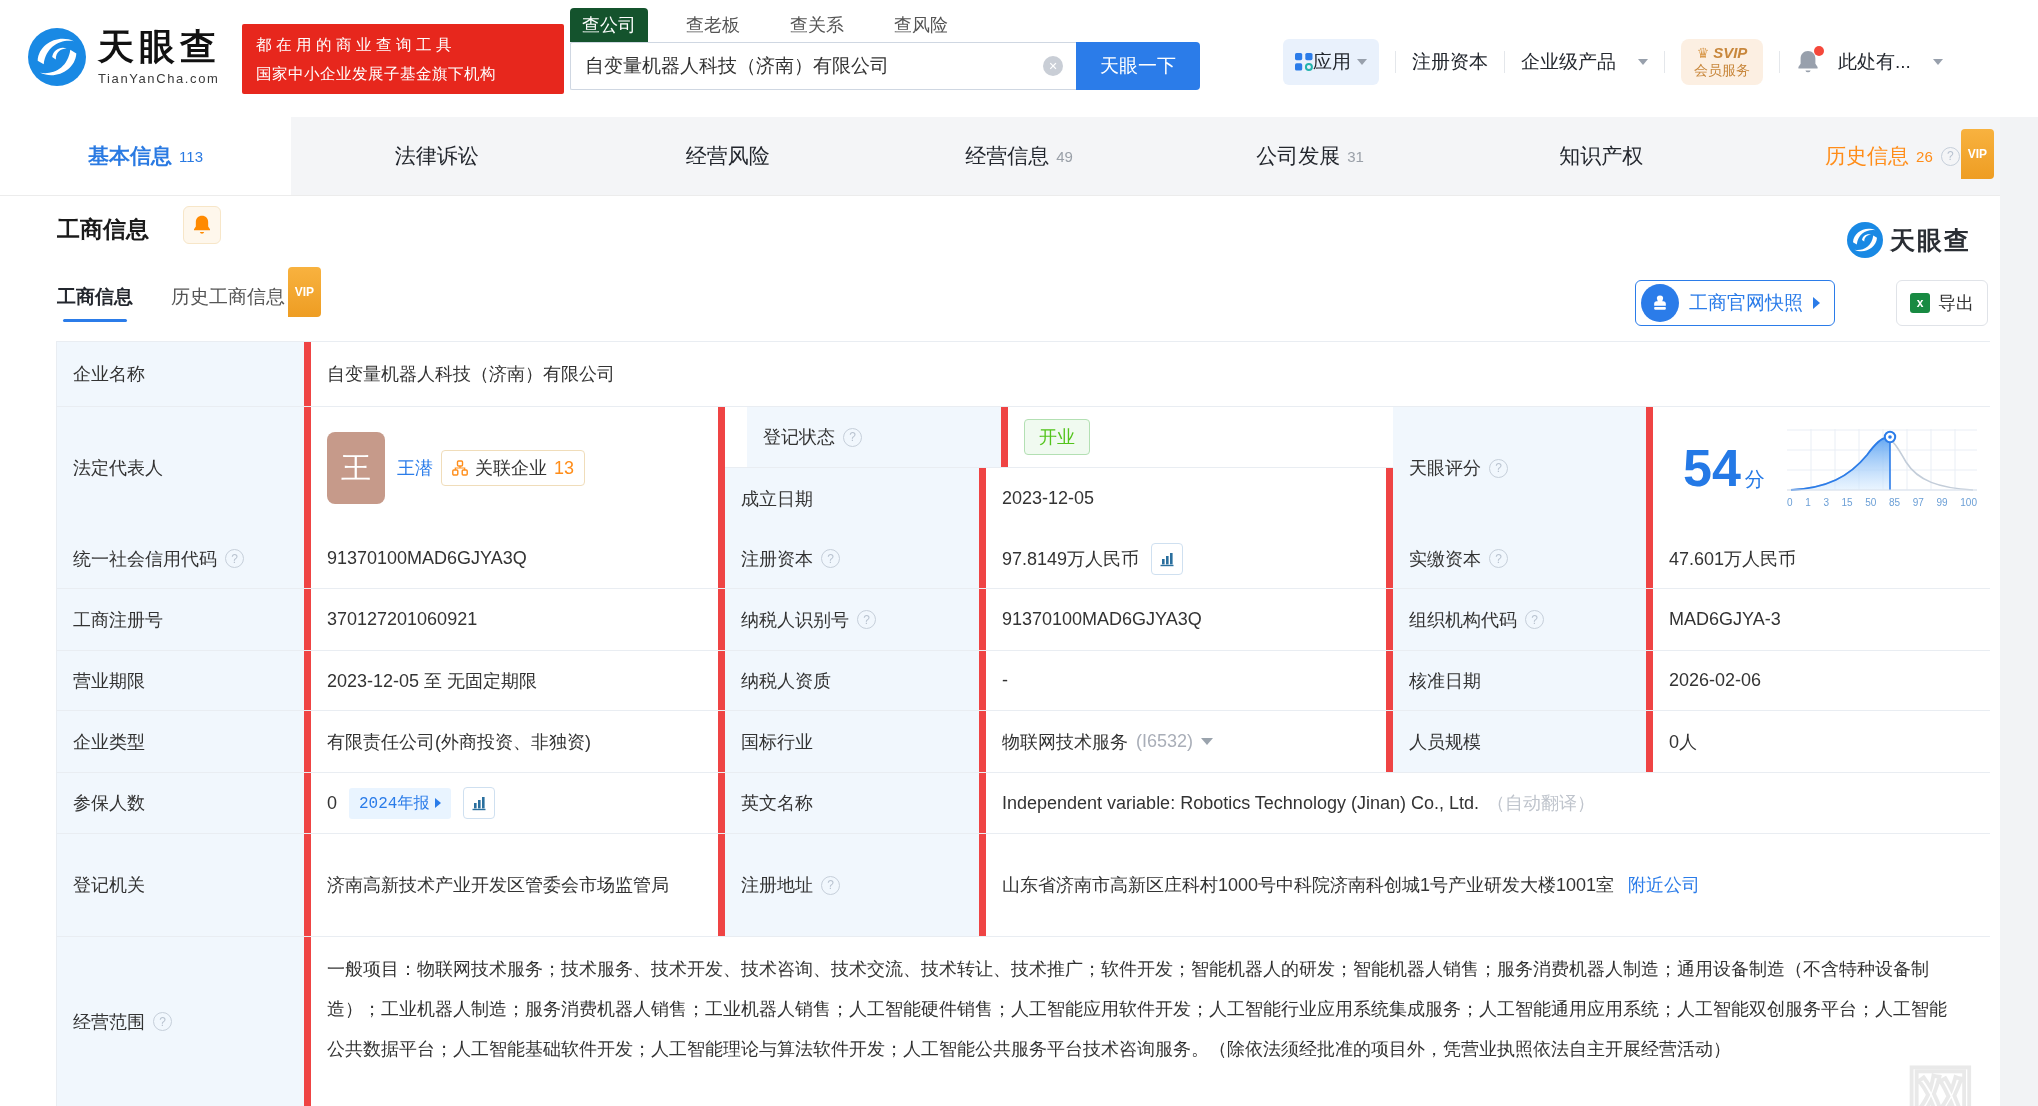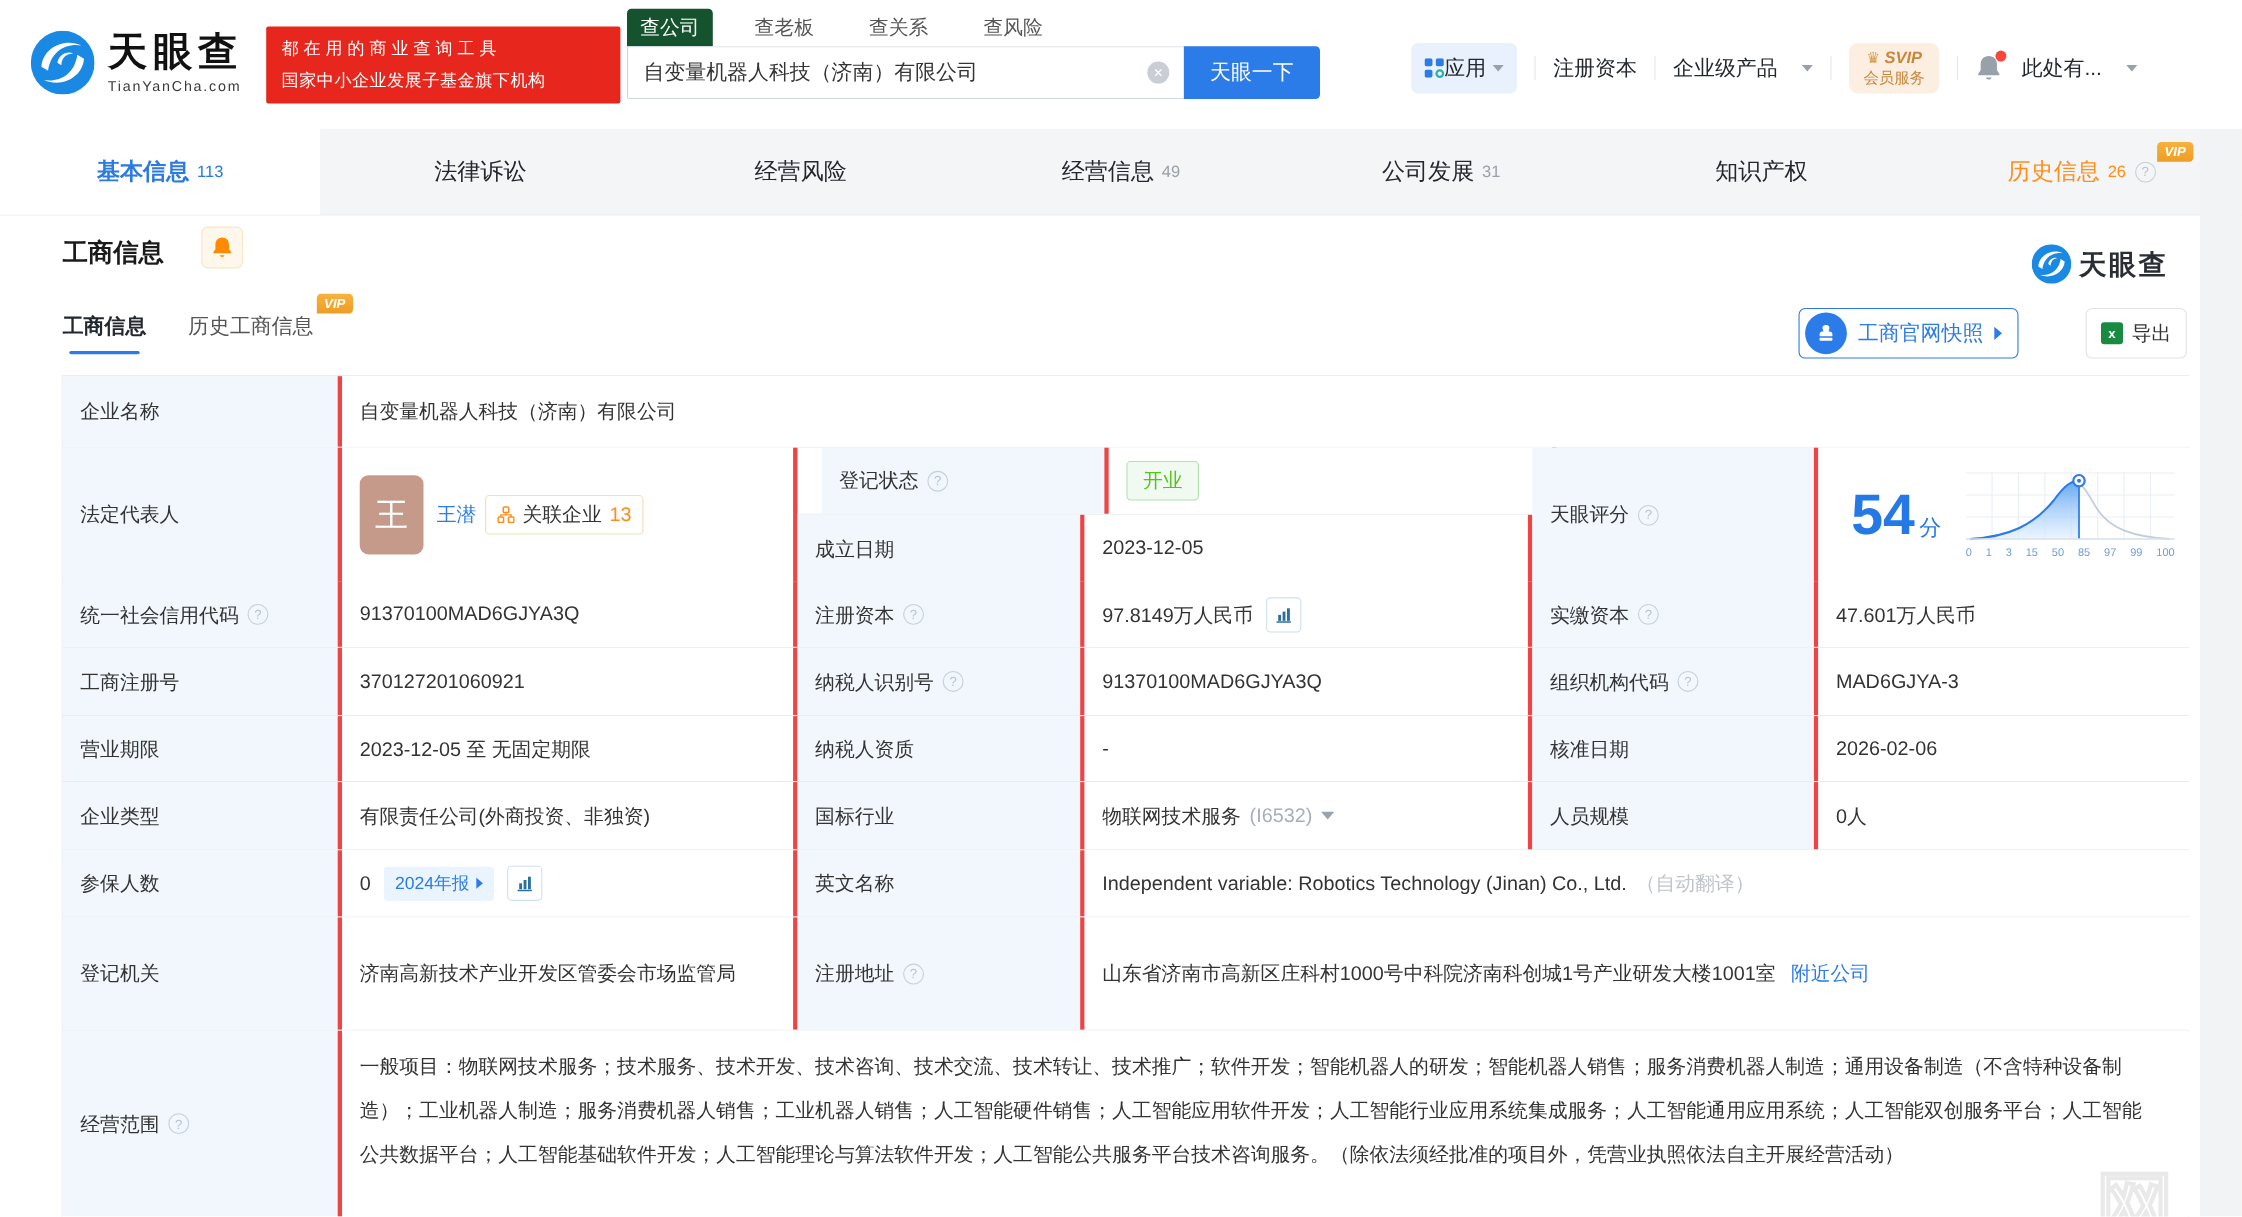--- a/index.html
+++ b/index.html
@@ -43,22 +43,22 @@
   .red-dot { position:absolute; right:-2px; top:-3px; width:10px; height:10px; border-radius:50%; background:#f5483b; }
 
   
   .tabbar { position:absolute; left:0; top:117px; width:2038px; height:79px; background:#f4f5f7; display:flex; border-bottom:1px solid #ececec; }
   .tb { width:291.15px; display:flex; align-items:center; justify-content:center; font-size:21px; color:#23272e; cursor:pointer; position:relative; }
   .tb.active { background:#fff; color:#2a7ae2; font-weight:bold; }
   .tb .cnt { font-size:15px; color:#9aa0a8; margin-left:7px; font-weight:normal; }
   .tb.active .cnt { color:#2a7ae2; }
   .tb.orange { color:#ff8d19; }
   .tb.orange .cnt { color:#ff8d19; }
-  .vip { background:linear-gradient(#f8b23f,#ee9d23); color:#fff; font-size:12px; font-weight:bold; font-style:italic;
-         padding:1px 7px; border-radius:4px 4px 4px 0; display:inline-block; line-height:16px; }
+  .vip { background:linear-gradient(#f8b23f,#ee9d23); color:#fff; font-size:12px; font-weight:bold; 
+         padding:17px 7px; border-radius:4px 4px 4px 0; display:inline-block; line-height:16px; }
   .tb .vip { position:absolute; top:12px; right:44px; }
   .help { width:19px; height:19px; border:1.5px solid #c6cfda; border-radius:50%; color:#b9c3d0; font-size:12px;
           display:inline-flex; align-items:center; justify-content:center; margin-left:8px; flex:none; cursor:pointer; }
   .help::after { content:"?"; }
 
   
   .card { position:absolute; left:0; top:196px; width:2000px; height:910px; background:#fff; }
   .gray-strip { position:absolute; left:2000px; top:117px; width:38px; height:989px; background:#f2f3f5; }
   .sec-title { position:absolute; left:57px; top:18px; font-size:23px; font-weight:bold; color:#1a1a1a; }
   .bell-box { position:absolute; left:183px; top:10px; width:38px; height:38px; background:#fef7ec; border:1px solid #f7e6c8;
@@ -78,21 +78,21 @@
   .rarr { width:0; height:0; border-top:6px solid transparent; border-bottom:6px solid transparent; border-left:7px solid #2b7ce9; }
   .export { position:absolute; left:1896px; top:84px; width:92px; height:46px; border:1px solid #e0e3e8; border-radius:6px;
             background:#fff; font-size:18px; color:#333; display:flex; align-items:center; justify-content:center; gap:8px; cursor:pointer; }
   .xls { width:20px; height:20px; background:#188a42; border-radius:3px; color:#fff; font-size:12px; font-weight:bold;
          display:flex; align-items:center; justify-content:center; }
   .xls::after { content:"x"; }
 
   
   .tbl { position:absolute; left:56px; top:145px; width:1934px; border:1px solid #e9edf2; border-bottom:none; }
   .row { display:grid; border-bottom:1px solid #e9edf2; }
-  .c { display:flex; align-items:center; padding:0 16px; border-right:4px solid #ef4444; font-size:18px; color:#333; background:#fff; }
+  .c { display:flex; align-items:center; padding:0 16px; border-right:7px solid #ef4444; font-size:18px; color:#333; background:#fff; }
   .row > .c:last-child { border-right:none; }
   .l { background:#f1f7fd; }
   .r1 { grid-template-columns:254px 1680px; height:65px; }
   .r2 { grid-template-columns:254px 414px 668px 260px 338px; height:122px; }
   .half { display:grid; grid-template-columns:261px 407px; height:61px; }
   .half.top { border-bottom:1px solid #e9edf2;padding-left:22px; }
   .r36 { grid-template-columns:254px 414px 261px 407px 260px 338px; }
   .r3 { height:60px; } .r4 { height:62px; } .r5 { height:60px; } .r6 { height:62px; }
   .r78 { grid-template-columns:254px 414px 261px 1005px; }
   .r7 { height:61px; } .r8 { height:103px; }
@@ -119,21 +119,21 @@
   
   .score-cell { display:flex; align-items:center; padding:0 14px 0 30px; }
   .score-num { font-size:52px; font-weight:bold; color:#2479e6; line-height:1; }
   .score-unit { font-size:20px; color:#2479e6; margin:22px 0 0 4px; }
   .curve-wrap { margin-left:auto; display:flex; flex-direction:column; }
   .ticks { display:flex; justify-content:space-between; width:190px; font-size:10px; color:#6b9fd6; margin-top:2px; }
 
   .bottom-wm { position:absolute; left:1905px; top:855px; font-size:72px; font-weight:bold; color:transparent;
                -webkit-text-stroke:1.5px #e9e9e9; letter-spacing:10px; pointer-events:none; }
 
-  .gap8 { margin-left:8px;align-items:center; } .gap12 { margin-left:12px; } .gap14 { margin-left:14px; }
+  .gap8 { margin-left:8px;align-items:center; } .gap12 { margin-left:12px;font-family:Liberation Mono, monospace; } .gap14 { margin-left:14px; }
 </style>
 </head>
 <body>
 
 <div id="page">
 
   <div class="hdr">
     <div class="logo">
       <svg width="58" height="58" viewBox="0 0 48 48">
         <circle cx="24" cy="24" r="24" fill="#1989e4"></circle>

